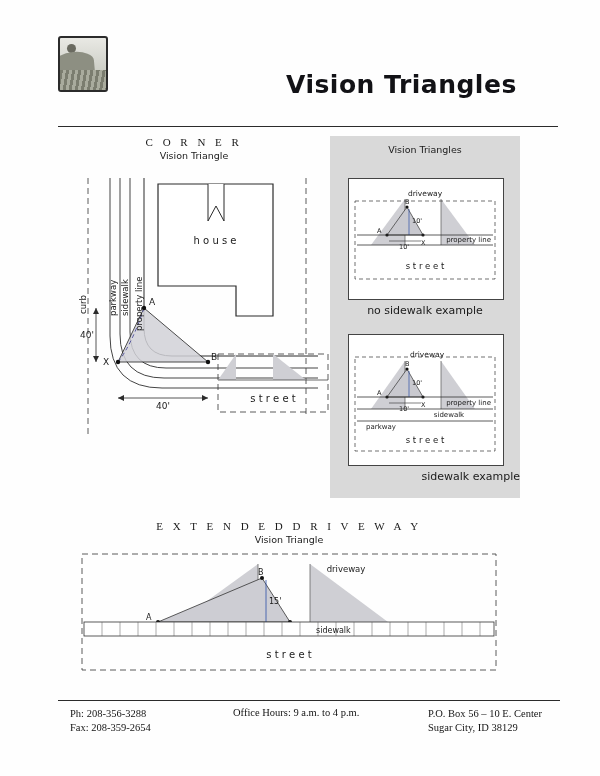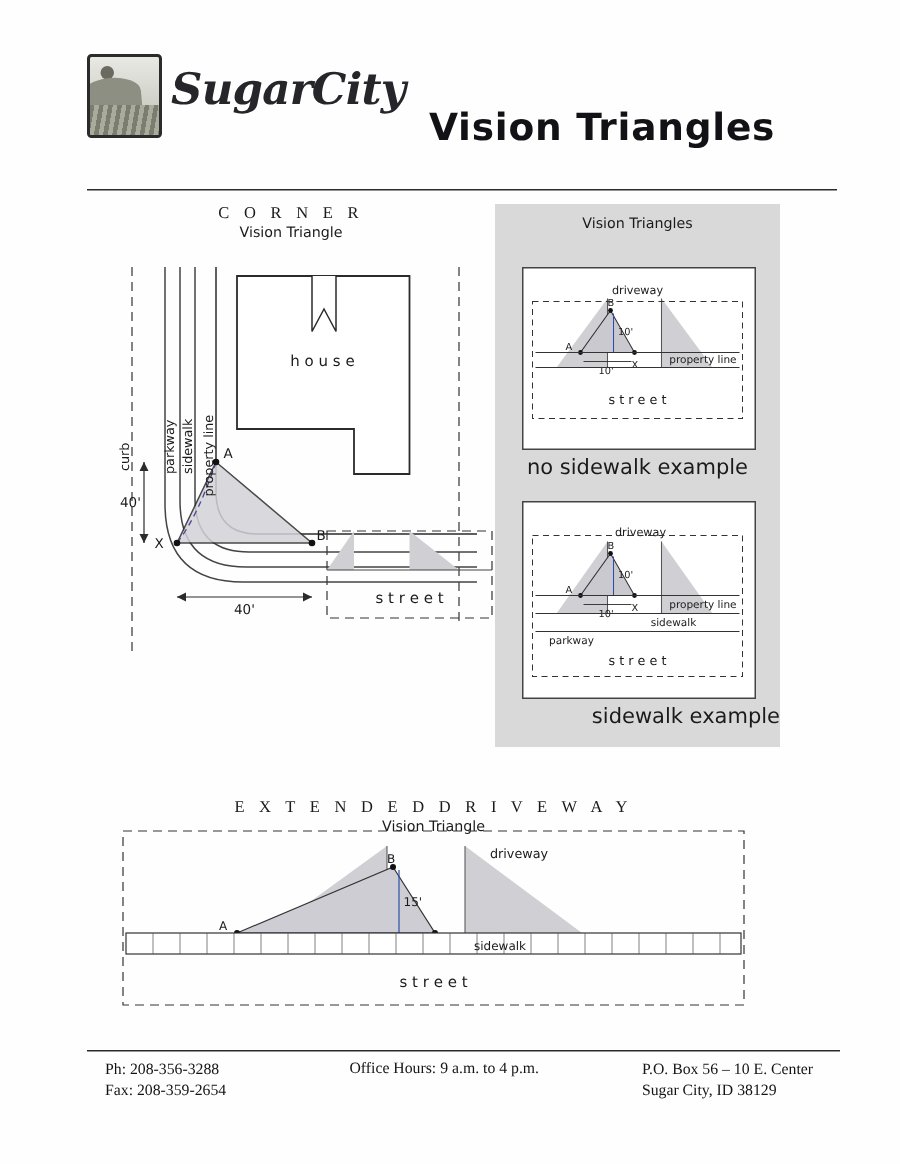--- a/index.html
+++ b/index.html
@@ -142,34 +142,34 @@
     background: #ffffff;
     border: 1px solid #444;
   }
   #dw-box-1 { top: 42px; height: 120px; }
   #dw-box-2 { top: 198px; height: 130px; }
   .dw-caption {
     position: absolute;
     width: 190px;
     text-align: center;
     font-family: "DejaVu Sans", sans-serif;
-    font-size: 14px;
+    font-size: 11px;
   }
   #dw-cap-1 { top: 168px; left: 0; }
   #dw-cap-2 { top: 334px; left: 0; text-align: right; }
 
   
   #extended-panel {
     position: absolute;
     left: 58px;
     top: 520px;
     width: 462px;
     height: 160px;
   }
-  #extended-panel .heading { position: absolute; left: 0; top: 12px; width: 462px; }
+  #extended-panel .heading { position: absolute; left: 0; top: 0; width: 462px; }
 
   
   .footer {
     position: absolute;
     left: 58px;
     right: 40px;
     top: 700px;
     height: 40px;
     font-family: "Liberation Serif", serif;
     font-size: 10.5px;
@@ -195,21 +195,20 @@
 <body>
 
 <div class="page">
 
   <div class="header">
     <div class="logo-mark">
       <div class="sun"></div>
       <div class="hill"></div>
       <div class="field"></div>
     </div>
-    <div class="logo-text">SugarCity</div>
     <div class="doc-title">Vision Triangles</div>
   </div>
   <div class="header-rule"></div>
 
   <div id="corner-panel">
     <div class="heading">
       <div class="sec-title">C O R N E R</div>
       <div class="sec-sub">Vision Triangle</div>
     </div>
 

